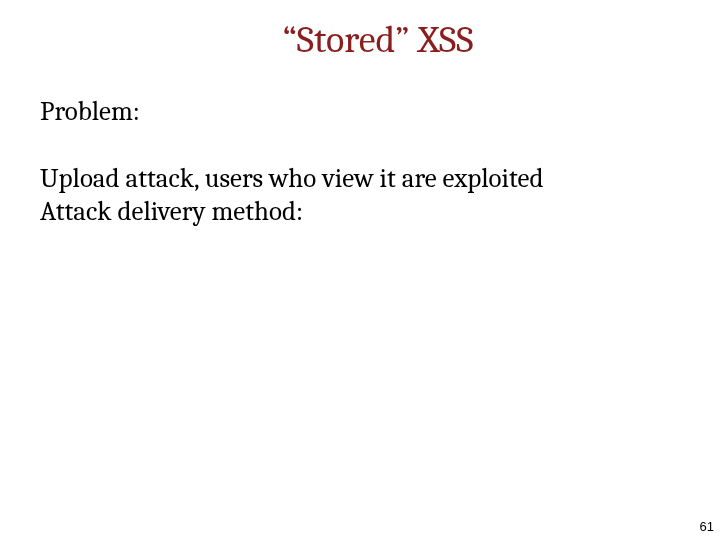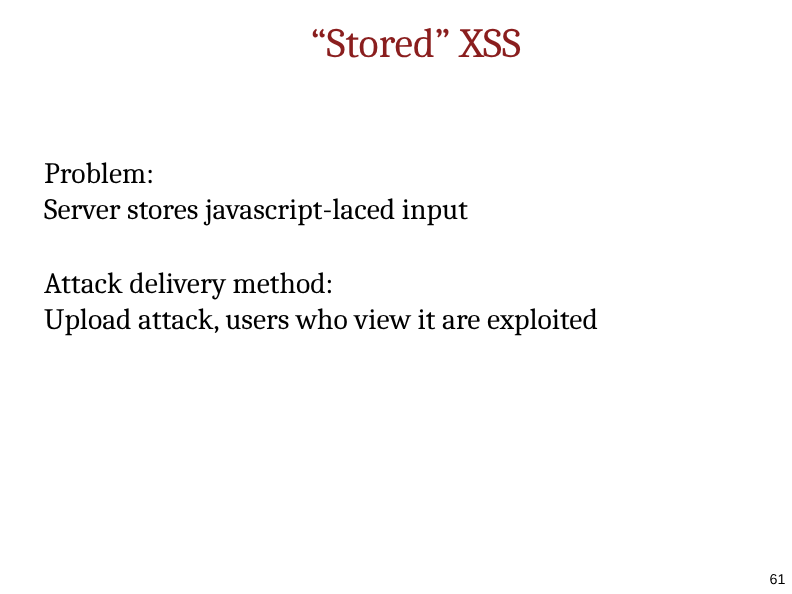--- a/index.html
+++ b/index.html
@@ -30,21 +30,20 @@
     padding-left: 18px;
   }
   .body {
     position: absolute;
     top: 96px;
     left: 40px;
     right: 30px;
     font-size: 27px;
     color: #000000;
     line-height: 1.22;
-    margin-top: 46px;
   }
   .block {
     margin-bottom: 34px;
   }
   .page-number {
     position: absolute;
     right: 6px;
     bottom: 6px;
     font-size: 13px;
     color: #000000;
@@ -54,22 +53,21 @@
 </style>
 </head>
 <body>
 
 <div class="slide">
   <div class="title">“Stored” XSS</div>
 
   <div class="body">
     <div class="block">
       <div>Problem:</div>
-      <div>Server stores javascript-laced input</div>
     </div>
     <div class="block">
+      <div>Upload attack, users who view it are exploited</div>
       <div>Attack delivery method:</div>
-      <div>Upload attack, users who view it are exploited</div>
     </div>
   </div>
 
   <div class="page-number">61</div>
 </div>
 
 </body></html>

